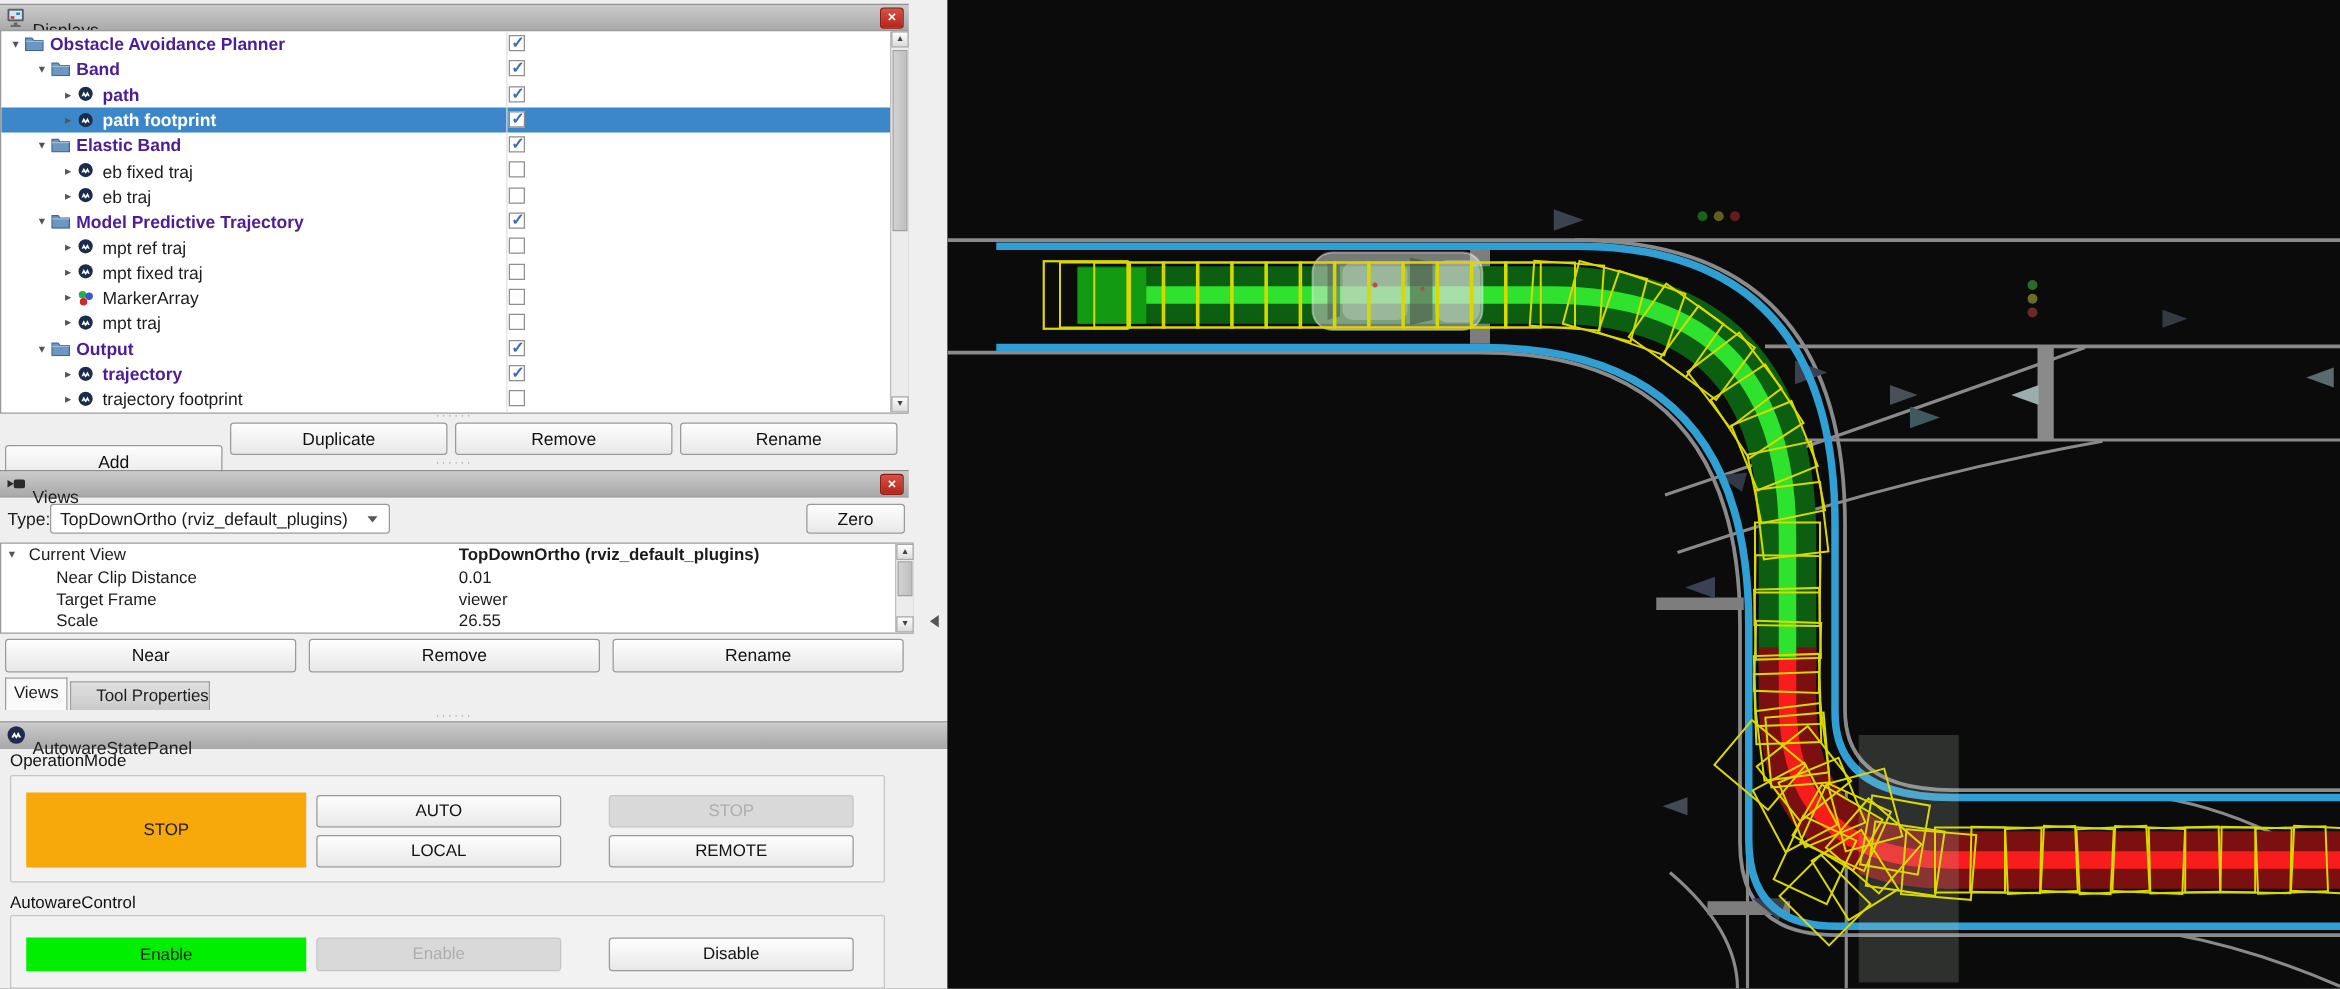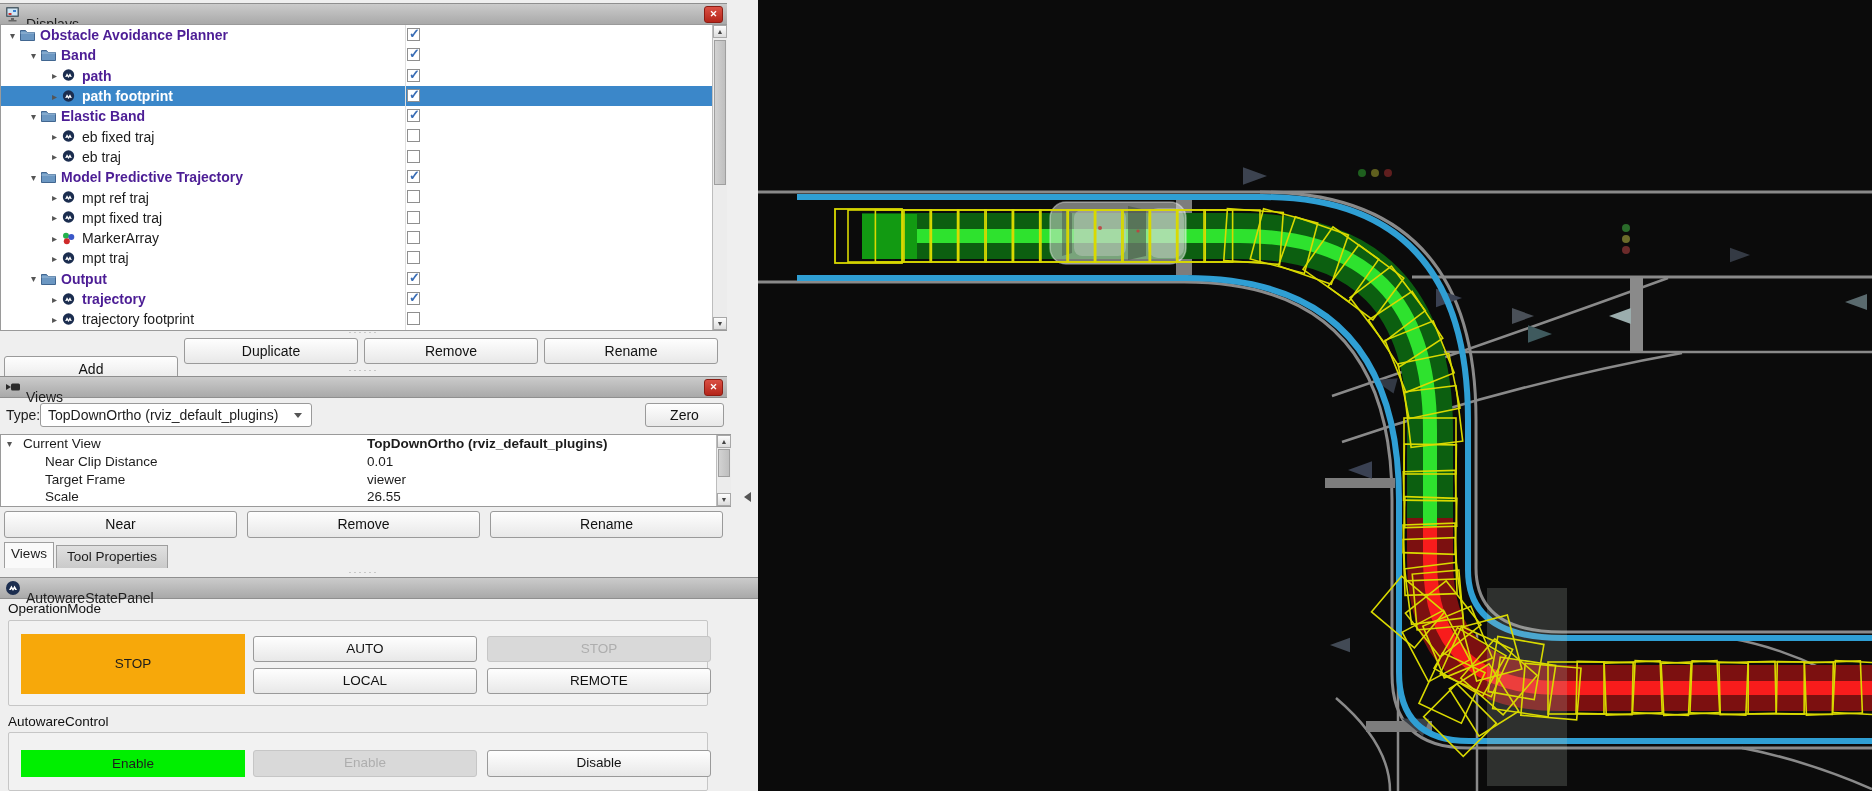--- a/index.html
+++ b/index.html
@@ -57,27 +57,27 @@
   .prow{position:relative;height:17.8px;line-height:17.8px;font-size:13.5px;}
   .prow .pexp{position:absolute;left:6px;top:0;color:#555;font-size:10px;}
   .prow .pname{position:absolute;left:44px;white-space:nowrap;}
   .prow.head .pname{left:22px;font-weight:normal;}
   .prow .pval{position:absolute;left:366px;white-space:nowrap;}
   .prow.head .pval{font-weight:bold;}
   
   .tab{position:absolute;height:23px;line-height:22px;text-align:center;font-size:13.5px;
        border:1px solid #9e9e9e;border-bottom:none;box-sizing:border-box;}
   .tab.active{background:#fafafa;top:542px;height:26px;z-index:2;}
-  .tab.inactive{background:linear-gradient(#e0e0e0,#cacaca);top:545px;}
+  .tab.inactive{background:linear-gradient(#e0e0e0,#cacaca);top:545px;text-align:right;}
   
   .slabel{position:absolute;left:8px;font-size:13.5px;color:#101010;}
   .group{position:absolute;left:8px;width:700px;background:#f2f2f2;
          border:1px solid #c6c6c6;border-radius:2px;box-sizing:border-box;}
   .statusbox{position:absolute;text-align:center;color:#1d1d1d;font-size:13.5px;}
-  .pbtn{position:absolute;width:224px;height:26px;background:linear-gradient(#fefefe,#e8e8e8);
+  .pbtn{position:absolute;width:196px;height:26px;background:linear-gradient(#fefefe,#e8e8e8);
         border:1px solid #9a9a9a;border-radius:3px;text-align:center;line-height:24px;
         font-size:13.5px;color:#111;box-sizing:border-box;}
   .pbtn.disabled{background:#d9d9d9;border-color:#c6c6c6;color:#aeaeae;}
   
   #gutter-arrow{position:absolute;left:744px;top:492px;width:0;height:0;
         border-top:5px solid transparent;border-bottom:5px solid transparent;border-right:7px solid #555;}
   
   #viz-wrap{position:absolute;left:758px;top:0;width:1114px;height:791px;background:#0b0b0b;}
 </style>
 </head>

